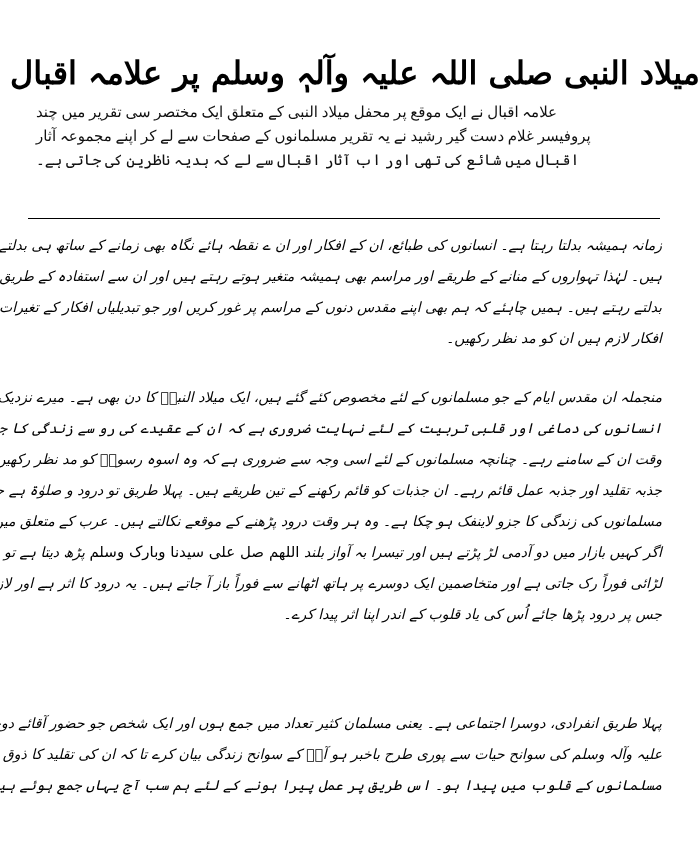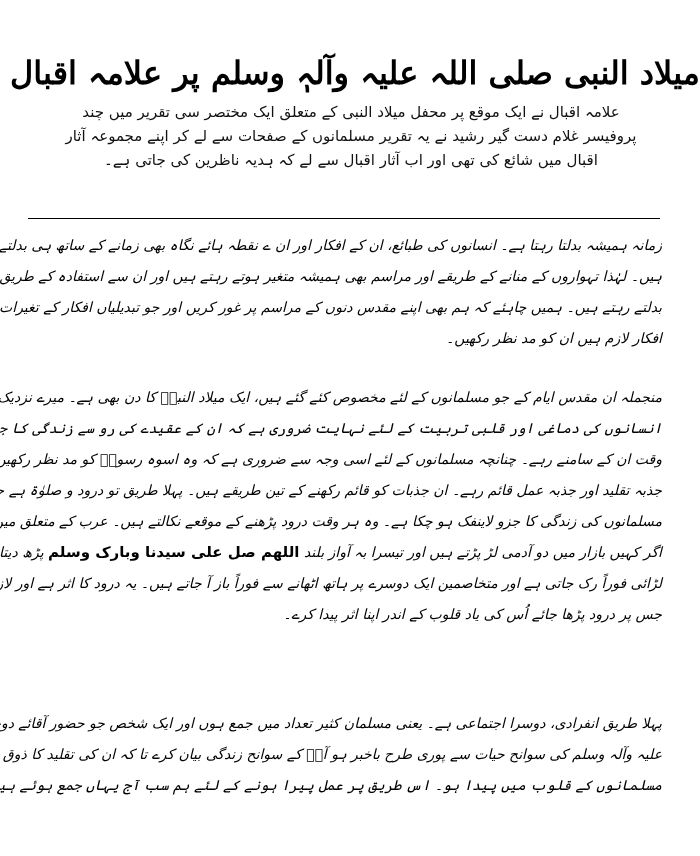--- a/index.html
+++ b/index.html
@@ -42,21 +42,22 @@
     direction: rtl;
     text-align: justify;
     font-family: "DejaVu Sans", sans-serif;
     font-size: 15px;
     line-height: 24px;
     color: #111111;
   }
   .intro .line {
     display: block;
     white-space: nowrap;
-    text-align: center;
+    text-align: left;
+    font-family: Liberation Serif, serif;
   }
   .separator {
     position: absolute;
     top: 218px;
     left: 28px;
     width: 632px;
     height: 0;
     border-top: 1.6px solid #000000;
   }
   .body-block {
@@ -74,21 +75,21 @@
     white-space: nowrap;
     text-align: right;
     line-height: 31px;
   }
   .para1 { top: 230px; }
   .para2 { top: 382px; }
   .para3 { top: 708px; }
   .arabic-bold {
     font-family: "DejaVu Sans", sans-serif;
     font-style: normal;
-    font-weight: bold;
+    font-weight: normal;
     font-size: 15px;
   }
 </style>
 </head>
 <body>
 
 <div class="page">
 
   <h1 class="title">میلاد النبی صلی اللہ علیہ وآلہٖ وسلم پر علامہ اقبال کی تقریر</h1>
 

